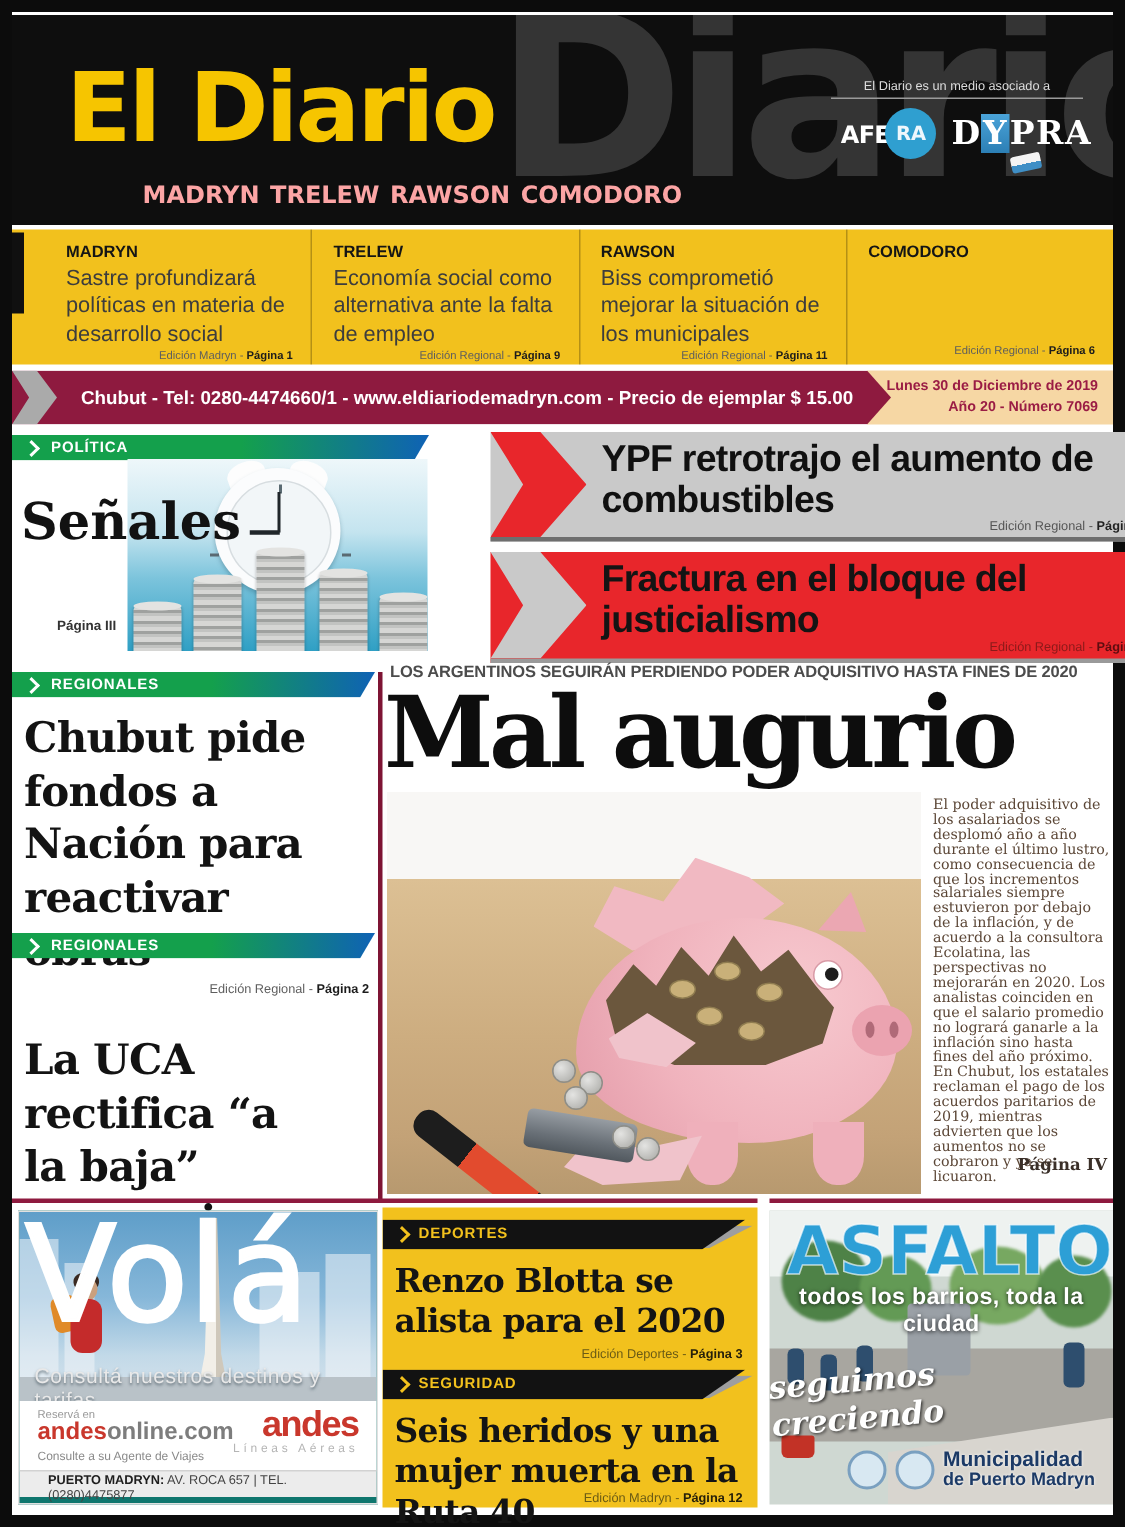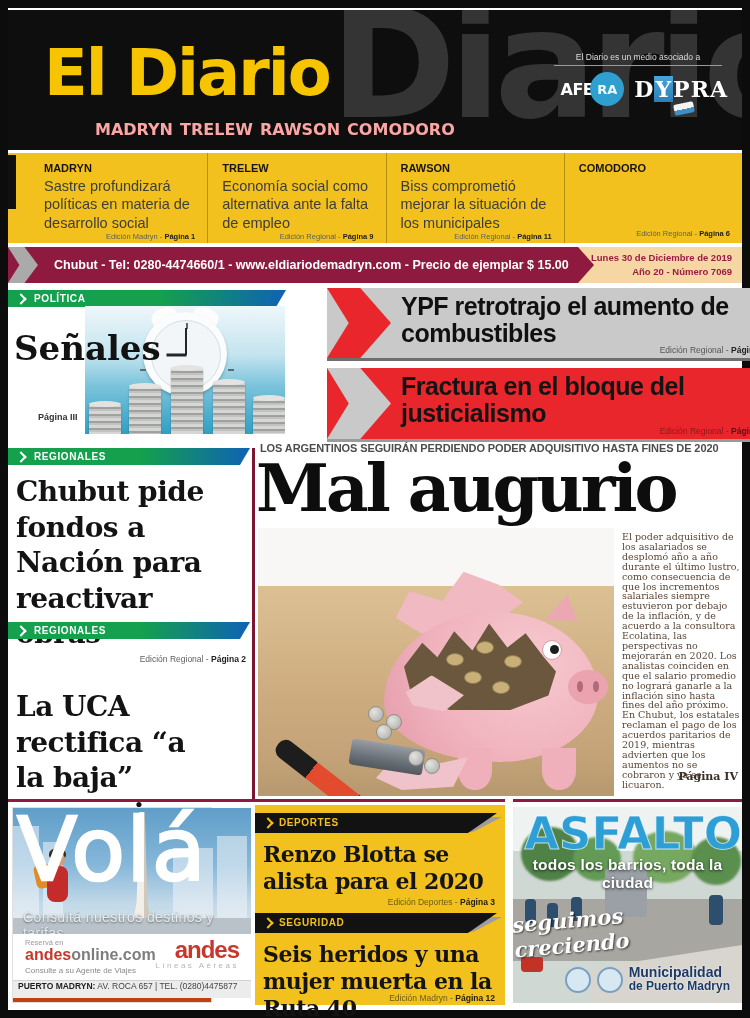--- a/index.html
+++ b/index.html
@@ -127,21 +127,21 @@
       transform:rotate(38deg);transform-origin:0 100%;
       background:linear-gradient(90deg,#1d1d1d 0 32%,#e24b2e 32% 72%,#1d1d1d 72% 100%);}
   .hammer-head{position:absolute;left:92px;bottom:26px;width:74px;height:26px;border-radius:4px;transform:rotate(9deg);
       background:linear-gradient(180deg,#979da3 0%,#6a7178 60%,#51585e 100%);}
   .coin{position:absolute;width:14px;height:14px;border-radius:50%;background:radial-gradient(circle at 35% 35%,#e4e4e2,#a8a8a4);border:1px solid #8e8e88;}
 
   
   .botline{position:absolute;top:791px;height:3px;background:#8e1a3f;}
 
   
-  .andes{position:absolute;left:4px;top:799px;width:200px;height:196px;background:#c2410c;border:1px solid #e0e0e0;box-sizing:border-box;}
+  .andes{position:absolute;left:4px;top:799px;width:240px;height:196px;background:#0f766e;border:1px solid #e0e0e0;box-sizing:border-box;}
   .andes-photo{position:absolute;left:0;top:0;width:238px;height:126px;overflow:hidden;
      background:linear-gradient(180deg,#5f9ec9 0%,#86b7d9 45%,#c2d9e8 76%,#d8e4ec 100%);}
   .bldg{position:absolute;background:rgba(240,244,248,0.55);}
   .obelisk{position:absolute;left:112px;top:4px;width:34px;height:116px;
      clip-path:polygon(42% 0,58% 0,66% 78%,80% 100%,20% 100%,34% 78%);
      background:linear-gradient(90deg,#f2efe8 0 55%,#cfc8bb 55% 100%);}
   .road{position:absolute;left:0;bottom:0;width:100%;height:16px;background:#b9c2c8;}
   .w-pack{position:absolute;left:22px;top:56px;width:17px;height:24px;background:#e08a28;border-radius:5px;transform:rotate(-12deg);}
   .w-body{position:absolute;left:34px;top:58px;width:21px;height:36px;background:#c42b2b;border-radius:8px;}
   .w-head{position:absolute;left:38px;top:44px;width:14px;height:15px;background:#caa07e;border-radius:50%;}
@@ -152,21 +152,21 @@
              text-shadow:0 1px 2px rgba(70,85,95,0.8);letter-spacing:0.4px;}
   .andes-logos{position:absolute;left:0;top:126px;width:238px;height:46px;background:#fff;}
   .a-reserve{position:absolute;left:12px;top:4px;font:400 7.5px "Liberation Sans",sans-serif;color:#9a9a9a;}
   .a-site{position:absolute;left:12px;top:12px;font:800 16px "Liberation Sans",sans-serif;}
   .a-site .r{color:#c9372c;}  .a-site .g{color:#7d7d7d;}
   .a-agent{position:absolute;left:12px;top:32px;font:400 8px "Liberation Sans",sans-serif;color:#8a8a8a;}
   .a-brand{position:absolute;right:12px;top:5px;text-align:right;}
   .a-brand .b1{font:800 24px "Liberation Sans",sans-serif;color:#c9372c;letter-spacing:-1px;line-height:22px;}
   .a-brand .b2{font:400 8px "Liberation Sans",sans-serif;color:#b5b5b5;letter-spacing:2.5px;}
   .andes-strip{position:absolute;left:0;top:172px;width:238px;height:18px;background:#ececec;border-top:1px solid #d2d2d2;
-               line-height:18px;padding-left:5px;box-sizing:border-box;font:400 8.5px "Liberation Sans",sans-serif;color:#444;}
+               line-height:18px;padding-left:19px;box-sizing:border-box;font:400 8.5px "Liberation Sans",sans-serif;color:#444;}
   .andes-strip b{color:#1e1e1e;}
 
   
   .midcol{position:absolute;left:247px;top:797px;width:250px;height:200px;background:#f2c11d;}
   .sbar-sh{position:absolute;left:5px;height:15px;background:#9e9e9e;clip-path:polygon(0 0,100% 0,88% 100%,0 100%);}
   .sbar{position:absolute;left:0;height:20px;background:#121212;clip-path:polygon(0 0,100% 0,88% 100%,0 100%);
         color:#f2c11d;font:800 10px "Liberation Sans",sans-serif;line-height:20px;padding-left:24px;box-sizing:border-box;letter-spacing:0.6px;}
   .sbar .chev{border-color:#f2c11d;top:6px;}
   .mid-head{position:absolute;left:8px;width:238px;font:800 22px "DejaVu Serif",serif;color:#141414;line-height:1.22;letter-spacing:-0.5px;}
   .mid-foot{position:absolute;right:10px;font:400 8.5px "Liberation Sans",sans-serif;color:#6b5b15;}

